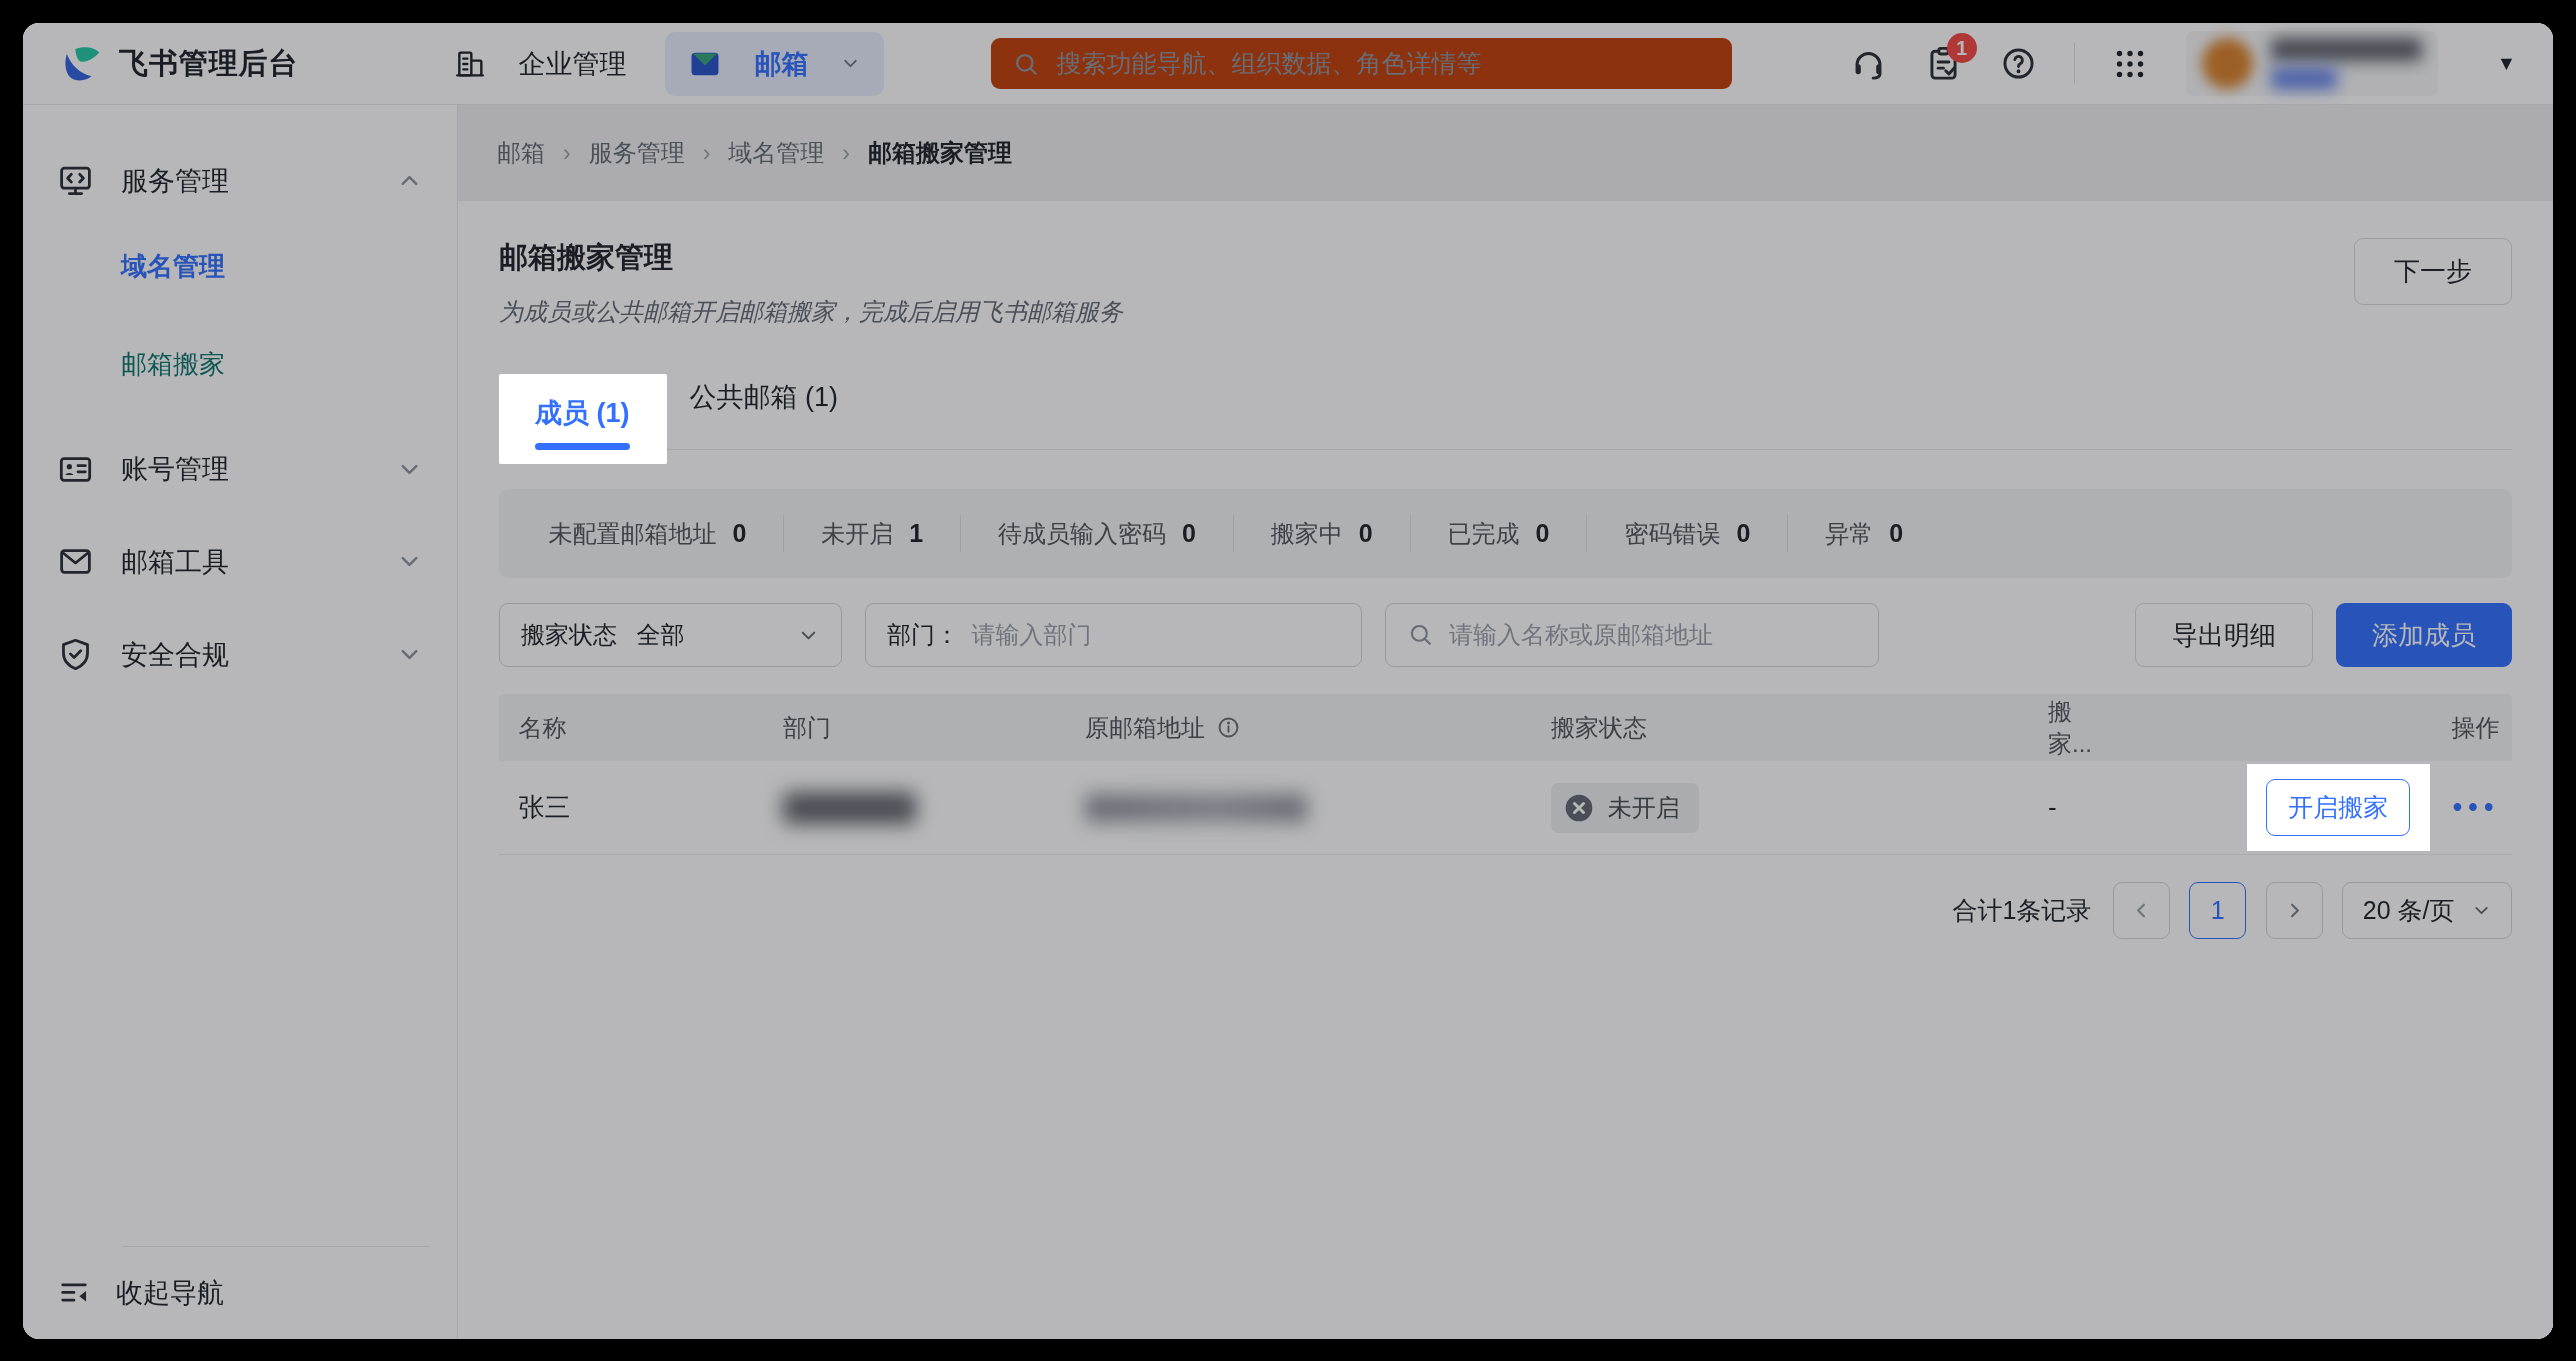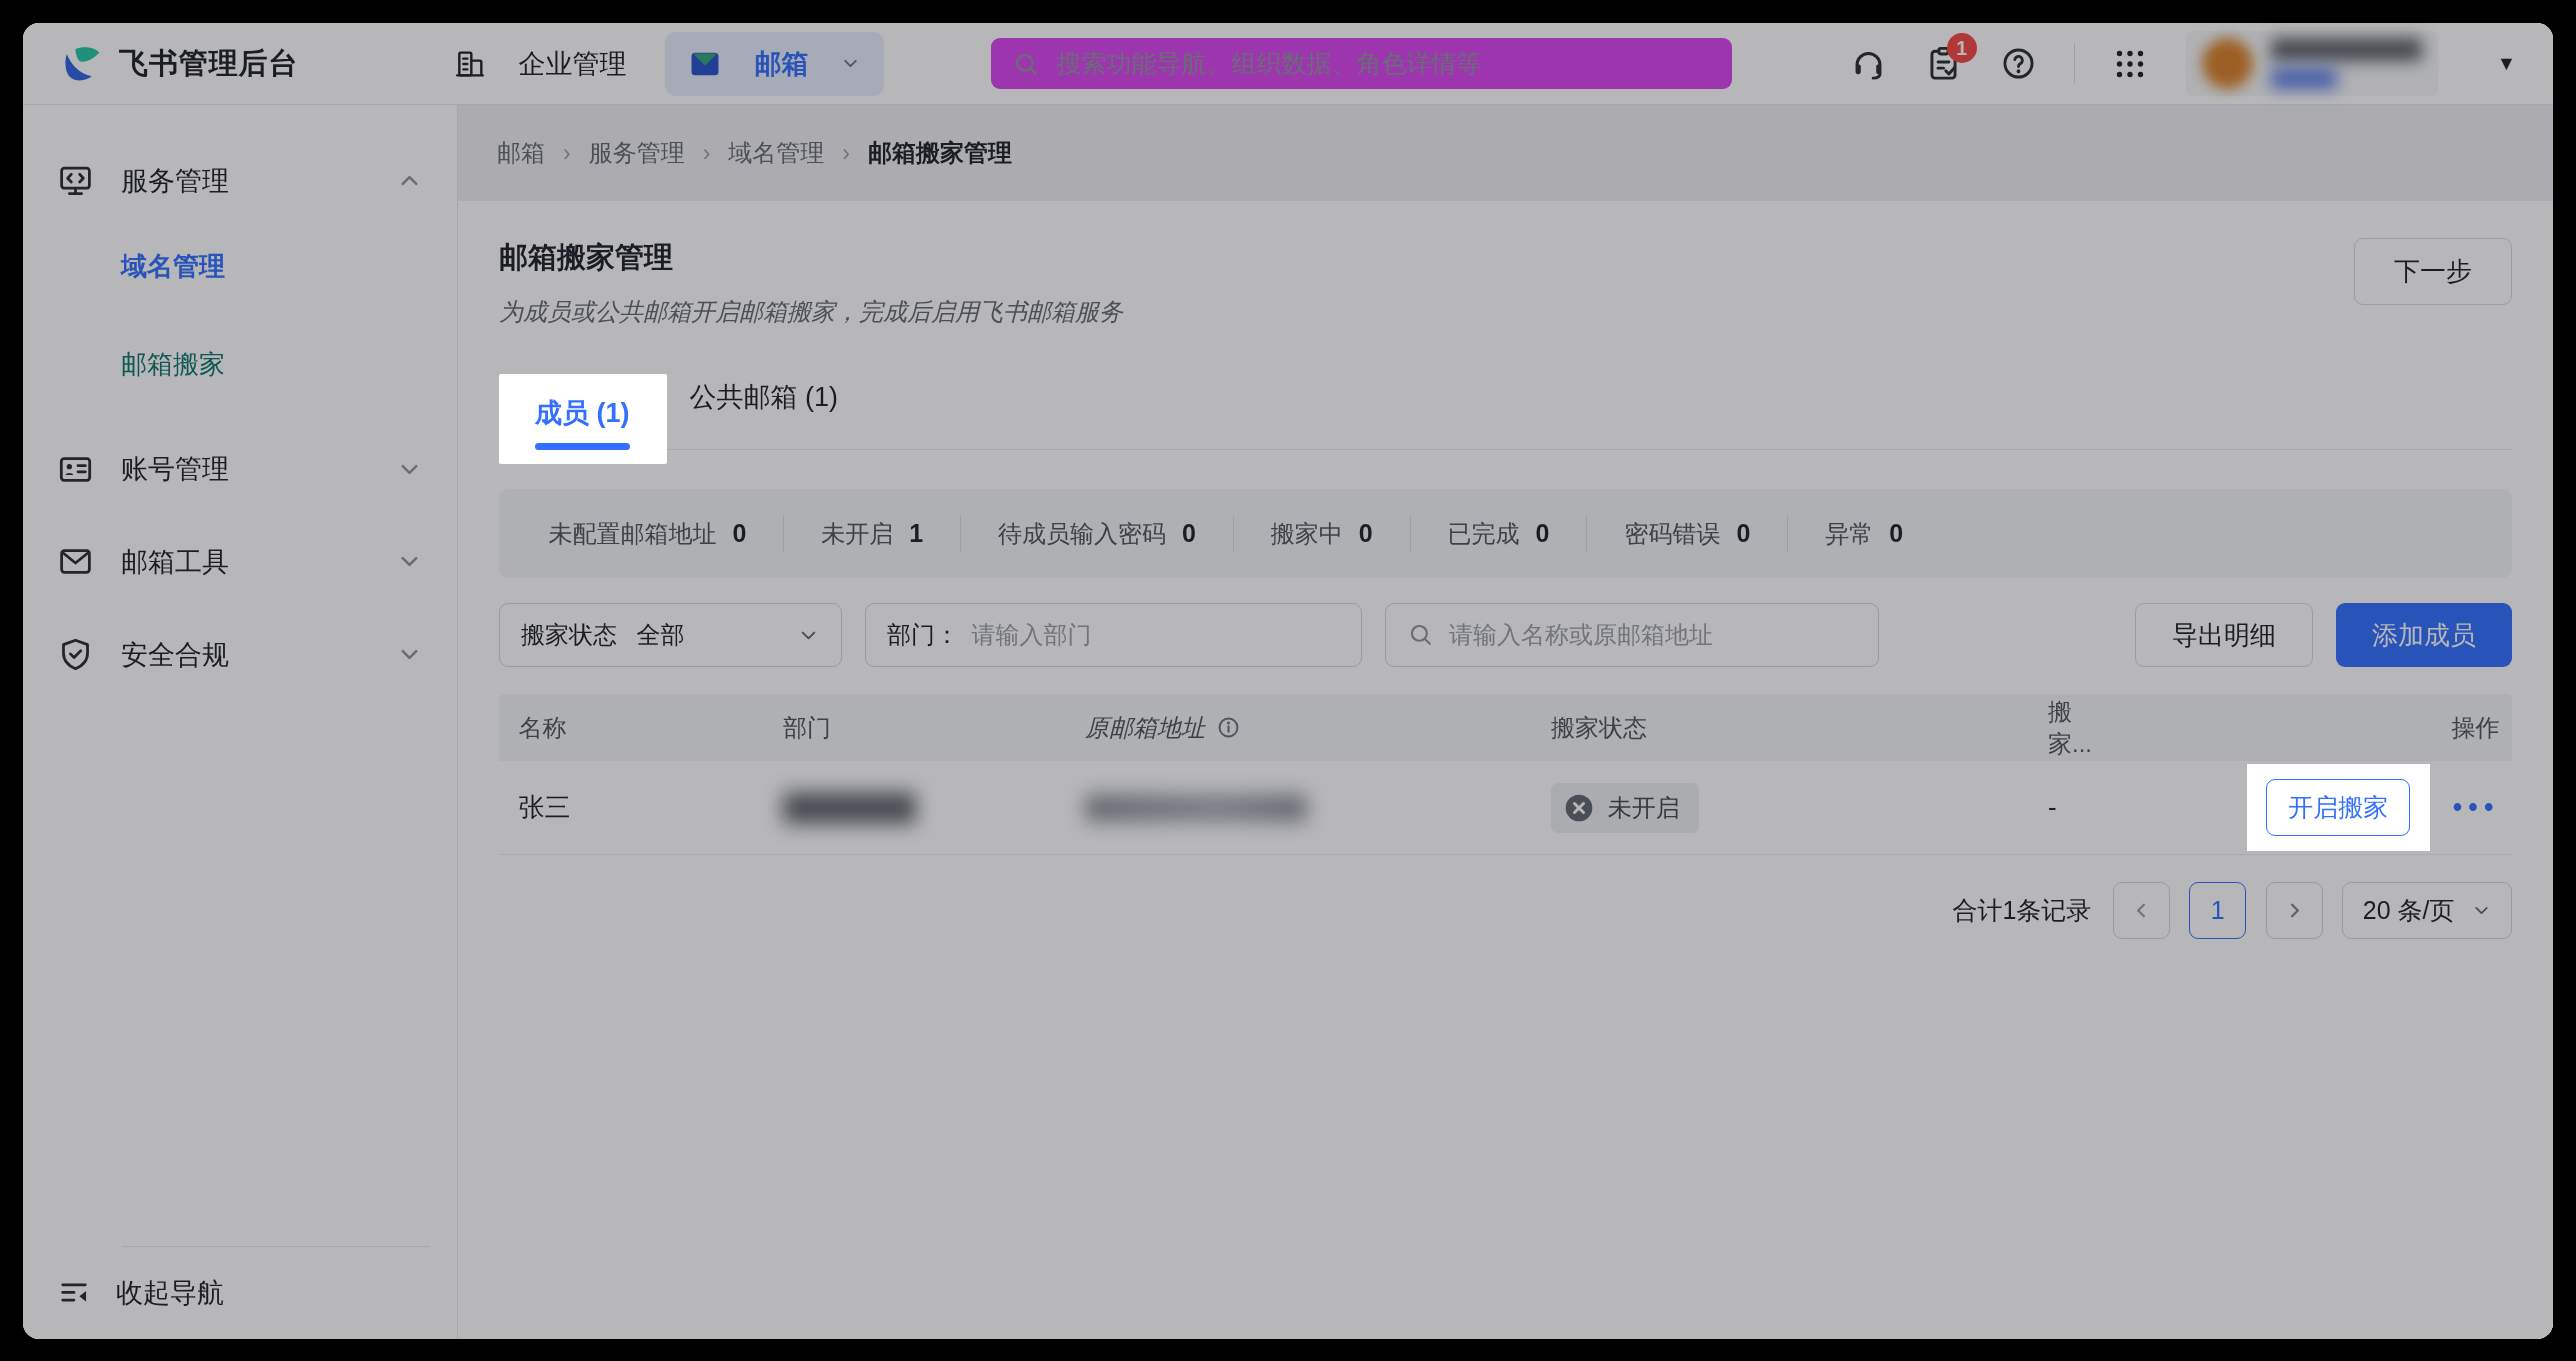--- a/index.html
+++ b/index.html
@@ -14,21 +14,21 @@
   .header { flex:0 0 82px; background:#fff; border-bottom:0.9px solid #e7e8ea;
             display:flex; align-items:center; padding:0 37px; }
   .logo-wrap { display:flex; align-items:center; gap:18px; }
   .logo-text { font-size:29px; font-weight:700; color:#1f2329; letter-spacing:0.9px; }
   .top-nav { margin-left:133px; display:flex; align-items:center; gap:16px; }
   .top-nav-item { display:flex; align-items:center; gap:32px; font-size:27px; color:#1f2329;
                   padding:14px 23px; border-radius:10.7px; cursor:pointer; }
   .top-nav-item.active { background:#e7eefc; color:#3370ff; font-weight:600; }
   .top-nav-item.active .nav-caret { color:#6b7280; }
   .nav-caret { font-size:19.5px; color:#8f959e; }
-  .hdr-search { margin-left:107px; width:741px; height:51px; background:#d946ef; border-radius:9px;
+  .hdr-search { margin-left:107px; width:741px; height:51px; background:#c2410c; border-radius:9px;
                 display:flex; align-items:center; padding:0 21px; gap:16px; }
   .hdr-search input { border:none; outline:none; background:transparent; flex:1;
                       font-size:25px; color:#1f2329; font-family:inherit; }
   .hdr-search input::placeholder { color:#9095a0; }
   .hdr-right { margin-left:auto; display:flex; align-items:center; gap:36px; }
   .hdr-icon { position:relative; width:39px; height:39px; color:#2b2f36; display:flex;
               align-items:center; justify-content:center; cursor:pointer; }
   .badge { position:absolute; top:-10.7px; right:-14px; min-width:30px; height:30px; padding:0 7px;
            background:#f54a45; color:#fff; border-radius:15px; font-size:19.5px; font-weight:600;
            display:flex; align-items:center; justify-content:center; }
@@ -110,21 +110,21 @@
                  font-family:inherit; }
 
   
   .table { margin-top:27px; }
   .thead { display:flex; align-items:center; height:67px; background:#f4f5f6; font-size:24px;
            color:#50555c; border-radius:5.3px 5.3px 0 0; }
   .trow { display:flex; align-items:center; height:94px; border-bottom:0.9px solid #ebedef;
           font-size:26px; color:#1f2329; }
   .c-name { width:284px; padding-left:19.5px; display:flex; align-items:center; gap:9px; }
   .c-dept { width:302px; }
-  .c-email { width:466px; display:flex; align-items:center; gap:10.7px;font-style:italic; }
+  .c-email { width:466px; display:flex; align-items:center; gap:10.7px; }
   .c-status { width:497px; }
   .c-prog { flex:1; }
   .c-act { width:408px; display:flex; align-items:center; justify-content:flex-end; padding-right:12.4px; }
   .info-glyph { width:25px; height:25px; color:#6b7077; }
   .blob { border-radius:5.3px; filter:blur(9.8px); }
   .dept-blob { width:133px; height:32px; background:#62666d; }
   .email-blob { width:222px; height:28px; background:linear-gradient(90deg,#8d929a,#a6abb2 60%,#8d929a); }
   .tag-badge { display:inline-flex; align-items:center; gap:12.4px; background:#eef0f2; border-radius:7px;
                padding:9px 19.5px 9px 12.4px; font-size:24px; color:#464b52; }
   .x-circle { width:32px; height:32px; }

